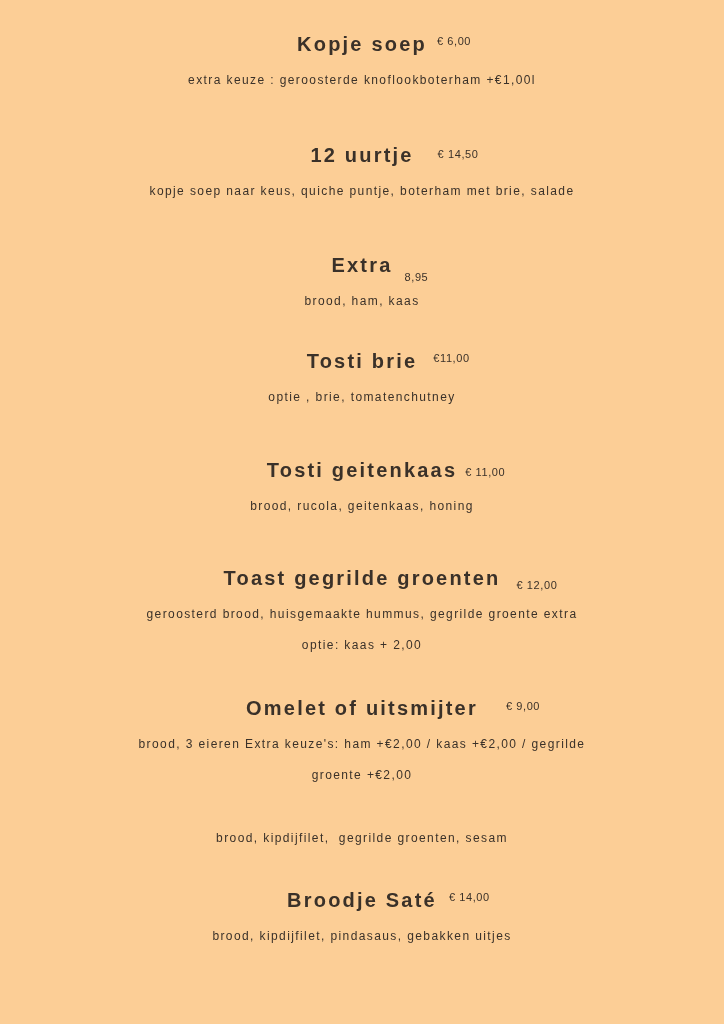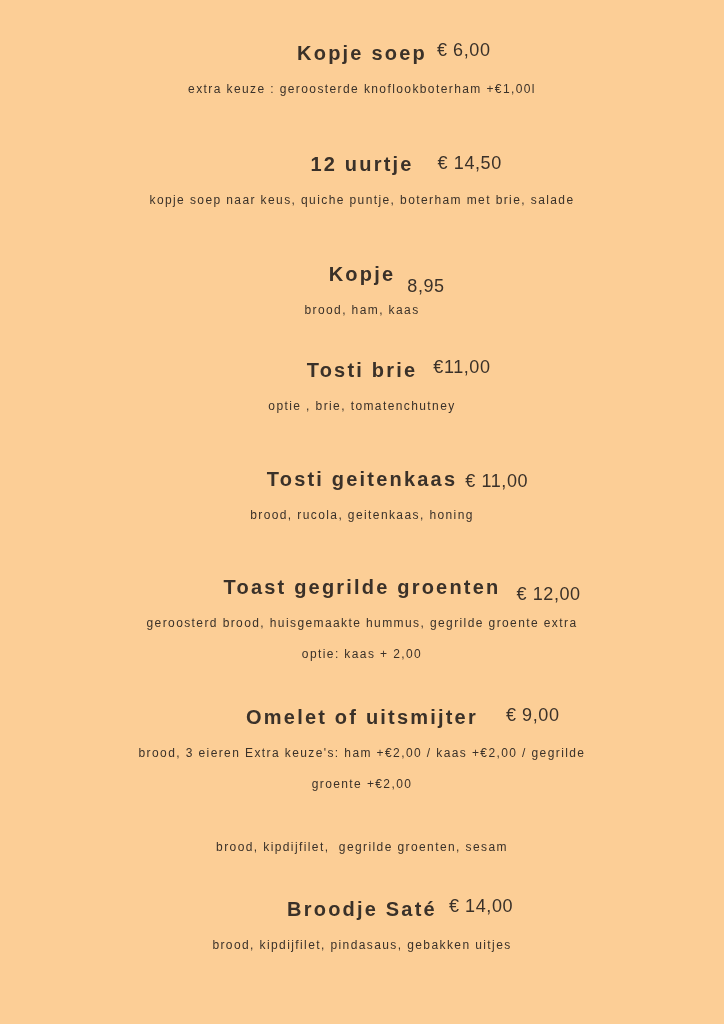--- a/index.html
+++ b/index.html
@@ -9,21 +9,21 @@
   body {
     width: 724px;
     height: 1024px;
     overflow: hidden;
     font-family: "Liberation Sans", sans-serif;
   }
   .menu {
     box-sizing: border-box;
     width: 724px;
     height: 988px;
-    padding-top: 38px;
+    padding-top: 29px;
     border-radius: 20px;
   }
   .item {
     text-align: center;
   }
   
   .item:nth-child(2) { margin-top: 44px; }
   .item:nth-child(3) { margin-top: 43px; }
   .item:nth-child(4) { margin-top: 29px; }
   .item:nth-child(5) { margin-top: 42px; }
@@ -43,21 +43,21 @@
   }
   .title {
     font-size: 20px;
     font-weight: bold;
     letter-spacing: 2.2px;
     white-space: pre;
   }
   .price {
     position: absolute;
     left: 100%;
-    font-size: 18px;
+    font-size: 11px;
     font-weight: normal;
     letter-spacing: 0.6px;
     white-space: pre;
   }
   
   .item:nth-child(1) .price { top: -3px; margin-left: 10px; }
   .item:nth-child(2) .price { top: -1px; margin-left: 24px; }
   .item:nth-child(3) .price { top: 12px;  margin-left: 12px; }
   .item:nth-child(4) .price { top: -3px; margin-left: 16px; }
   .item:nth-child(5) .price { top: 2px;  margin-left: 8px; }
@@ -88,21 +88,21 @@
           <div class="desc">extra keuze : geroosterde knoflookboterham +€1,00l</div>
         </div>
       </div>
       <div class="item">
         <div class="title-row"><span class="title-wrap"><span class="title">12 uurtje</span><span class="price">€ 14,50</span></span></div>
         <div class="desc-wrap">
           <div class="desc">kopje soep naar keus, quiche puntje, boterham met brie, salade</div>
         </div>
       </div>
       <div class="item">
-        <div class="title-row"><span class="title-wrap"><span class="title">Kopje</span><span class="price">8,95</span></span></div>
+        <div class="title-row"><span class="title-wrap"><span class="title">Extra</span><span class="price">8,95</span></span></div>
         <div class="desc-wrap">
           <div class="desc">brood, ham, kaas</div>
         </div>
       </div>
       <div class="item">
         <div class="title-row"><span class="title-wrap"><span class="title">Tosti brie</span><span class="price">€11,00</span></span></div>
         <div class="desc-wrap">
           <div class="desc">optie , brie, tomatenchutney</div>
         </div>
       </div>

